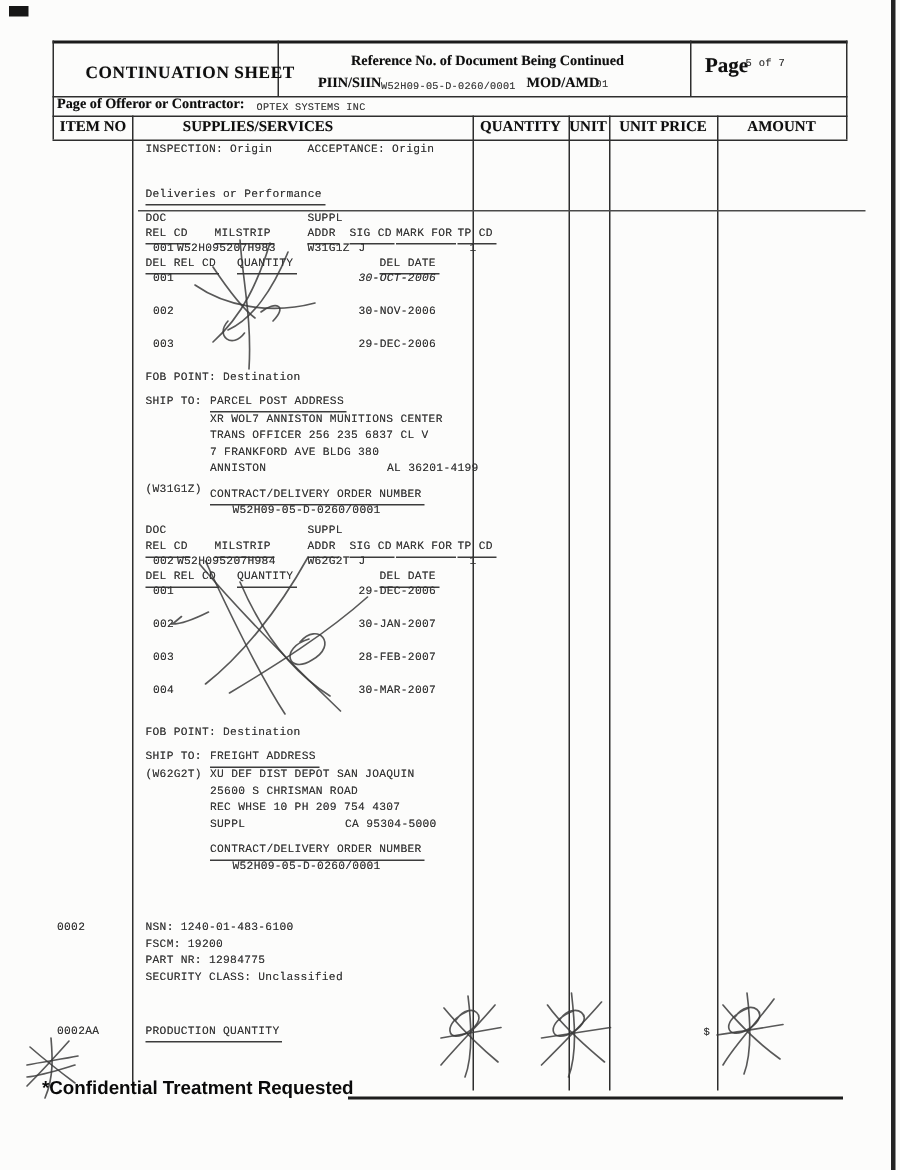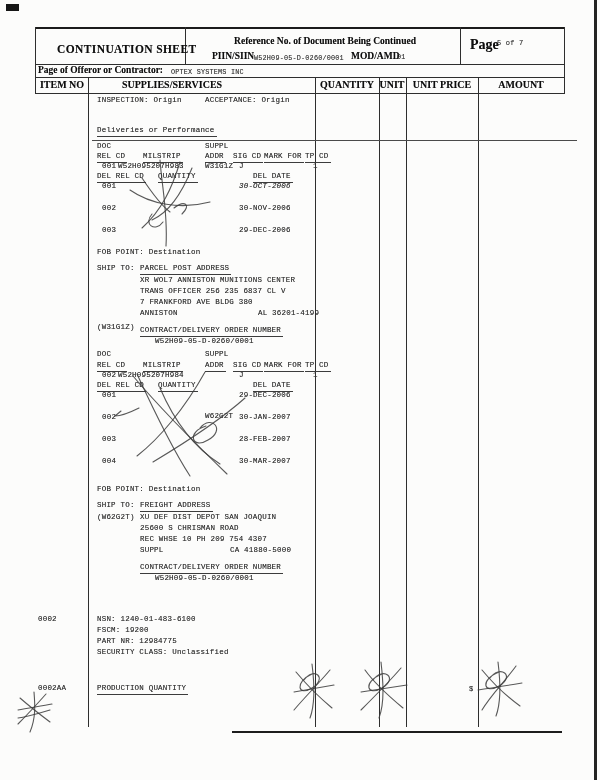--- a/index.html
+++ b/index.html
@@ -113,21 +113,21 @@
   <span class="mono" style="left:97px;top:350px;">DOC</span>
   <span class="mono" style="left:205px;top:350px;">SUPPL</span>
   <span class="mono ul" style="left:97px;top:361px;">REL CD</span>
   <span class="mono ul" style="left:143px;top:361px;">MILSTRIP</span>
   <span class="mono ul" style="left:205px;top:361px;">ADDR</span>
   <span class="mono ul" style="left:233px;top:361px;">SIG CD</span>
   <span class="mono ul" style="left:264px;top:361px;">MARK FOR</span>
   <span class="mono ul" style="left:305px;top:361px;">TP CD</span>
   <span class="mono" style="left:102px;top:371px;">002</span>
   <span class="mono" style="left:118px;top:371px;">W52H095207H984</span>
-  <span class="mono" style="left:205px;top:371px;margin-top:41px;">W62G2T</span>
+  <span class="mono" style="left:205px;top:371px;">W62G2T</span>
   <span class="mono" style="left:239px;top:371px;">J</span>
   <span class="mono" style="left:313px;top:371px;">1</span>
   <span class="mono ul" style="left:97px;top:381px;">DEL REL CD</span>
   <span class="mono ul" style="left:158px;top:381px;">QUANTITY</span>
   <span class="mono ul" style="left:253px;top:381px;">DEL DATE</span>
   <span class="mono" style="left:102px;top:391px;">001</span>
   <span class="mono" style="left:239px;top:391px;">29-DEC-2006</span>
   <span class="mono" style="left:102px;top:413px;">002</span>
   <span class="mono" style="left:239px;top:413px;">30-JAN-2007</span>
   <span class="mono" style="left:102px;top:435px;">003</span>
@@ -146,21 +146,21 @@
   </svg>
 
   <span class="mono" style="left:97px;top:485px;">FOB POINT: Destination</span>
   <span class="mono" style="left:97px;top:501px;">SHIP TO:</span>
   <span class="mono ul" style="left:140px;top:501px;">FREIGHT ADDRESS</span>
   <span class="mono" style="left:97px;top:513px;">(W62G2T)</span>
   <span class="mono" style="left:140px;top:513px;">XU DEF DIST DEPOT SAN JOAQUIN</span>
   <span class="mono" style="left:140px;top:524px;">25600 S CHRISMAN ROAD</span>
   <span class="mono" style="left:140px;top:535px;">REC WHSE 10 PH 209 754 4307</span>
   <span class="mono" style="left:140px;top:546px;">SUPPL</span>
-  <span class="mono" style="left:230px;top:546px;">CA 41880-5000</span>
+  <span class="mono" style="left:230px;top:546px;">CA 95304-5000</span>
   <span class="mono ul" style="left:140px;top:563px;">CONTRACT/DELIVERY ORDER NUMBER</span>
   <span class="mono" style="left:155px;top:574px;">W52H09-05-D-0260/0001</span>
 
   <span class="mono" style="left:38px;top:615px;">0002</span>
   <span class="mono" style="left:97px;top:615px;">NSN: 1240-01-483-6100</span>
   <span class="mono" style="left:97px;top:626px;">FSCM: 19200</span>
   <span class="mono" style="left:97px;top:637px;">PART NR: 12984775</span>
   <span class="mono" style="left:97px;top:648px;">SECURITY CLASS: Unclassified</span>
 
   <span class="mono" style="left:38px;top:684px;">0002AA</span>
@@ -190,15 +190,16 @@
   </svg>
 
   <svg class="scribble" style="left:16px;top:690px;" width="38" height="44" viewBox="0 0 38 44">
     <path d="M18,2 C19,14 20,28 14,42"></path>
     <path d="M2,20 C12,18 26,16 36,14"></path>
     <path d="M30,4 C22,13 10,26 2,34"></path>
     <path d="M4,8 C12,15 26,26 34,32"></path>
     <path d="M34,20 C24,23 12,27 2,28"></path>
   </svg>
 
+  <span class="footer-text" style="left:28px;top:718px;">*Confidential Treatment Requested</span>
   <div class="hline" style="left:232px;top:731px;width:330px;height:2px;background:#1d1d1d;"></div>
 
 </div>
 
 </body></html>

